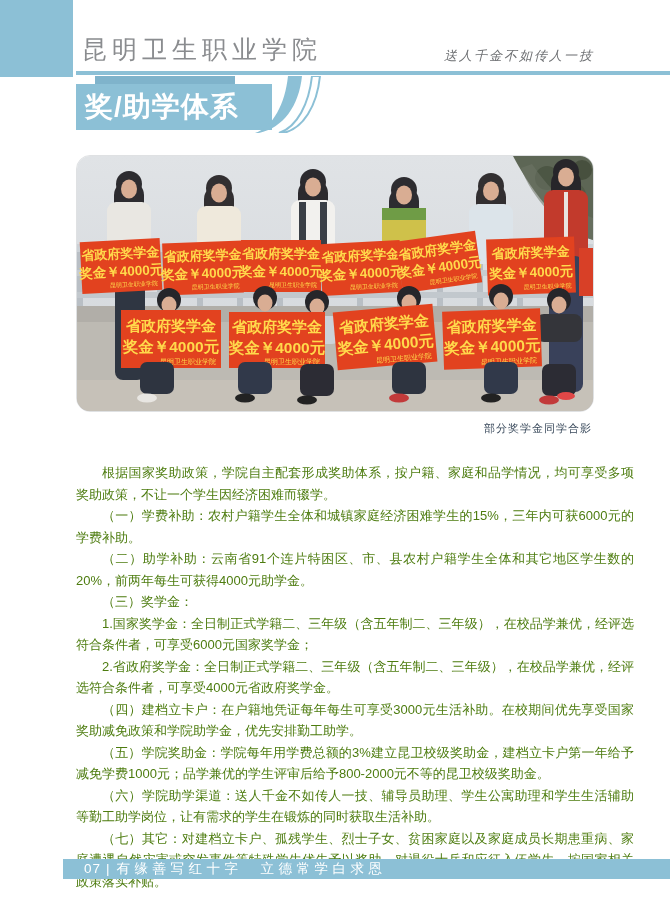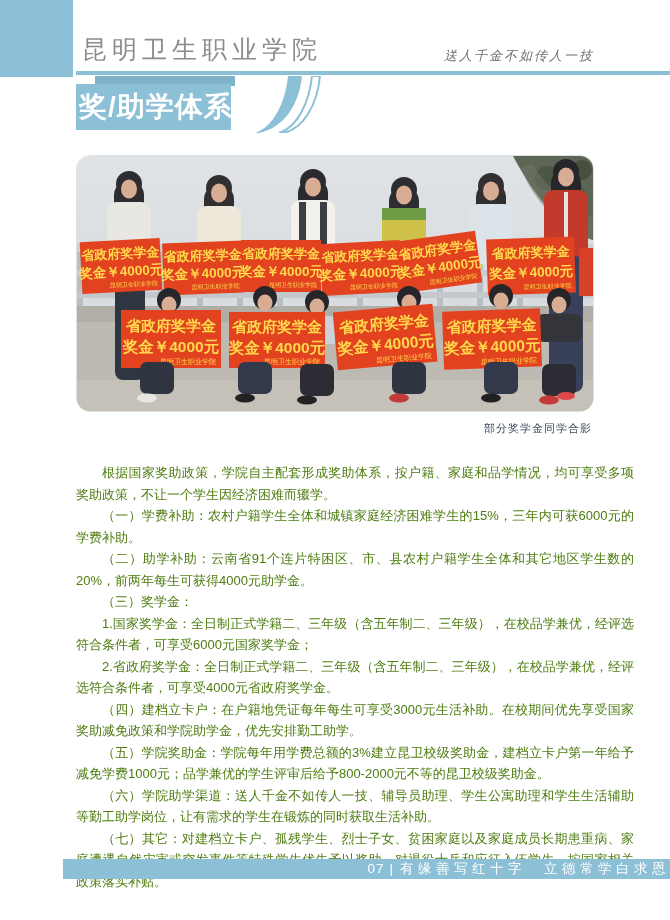--- a/index.html
+++ b/index.html
@@ -14,22 +14,22 @@
     font-size:25px;letter-spacing:5px;color:#8a8c8f;font-weight:500;white-space:nowrap;
   }
   .header-slogan{
     position:absolute;left:444px;top:47px;font-family:"Liberation Serif", serif;
     font-size:13px;letter-spacing:2px;color:#6e7073;white-space:nowrap;font-style:italic;
   }
   .header-rule{position:absolute;left:76px;top:71px;width:594px;height:4px;background:#8cc0d6;}
   
   .title-tab{position:absolute;left:95px;top:76px;width:140px;height:10px;background:#7fb3cb;}
   .title-banner{
-    position:absolute;left:76px;top:84px;width:155px;height:46px;background:#8cc0d6;
-    color:#ffffff;font-size:28px;font-weight:bold;line-height:46px;padding-left:3px;
+    position:absolute;left:76px;top:84px;width:196px;height:46px;background:#8cc0d6;
+    color:#ffffff;font-size:28px;font-weight:bold;line-height:46px;padding-left:9px;
     letter-spacing:1px;box-sizing:border-box;white-space:nowrap;
   }
   .title-swoosh{position:absolute;left:255px;top:76px;}
   
   .photo-frame{
     position:absolute;left:76px;top:155px;width:516px;height:255px;border-radius:14px;
     overflow:hidden;border:1px solid #dfe1e3;box-sizing:content-box;
   }
   .photo-caption{
     position:absolute;left:76px;top:421px;width:516px;text-align:right;
@@ -45,21 +45,20 @@
   .body-text{
     position:absolute;left:76px;top:462px;width:558px;color:#4d7c0f;
     font-size:13px;line-height:21.5px;text-align:justify;
   }
   .body-text p{margin:0;text-indent:2em;}
   
   .footer-bar{
     position:absolute;left:63px;top:859px;width:607px;height:20px;background:#8cc0d6;
     color:#ffffff;font-size:13.5px;line-height:20px;white-space:nowrap;padding-left:21px;
     box-sizing:border-box;
-    text-align:right;
   }
   .footer-bar .pageno{letter-spacing:1px;}
   .footer-bar .divider{margin:0 7px 0 5px;font-weight:300;}
   .footer-bar .motto{letter-spacing:4.5px;}
 </style>
 </head>
 <body>
 
 <div class="page">
 

